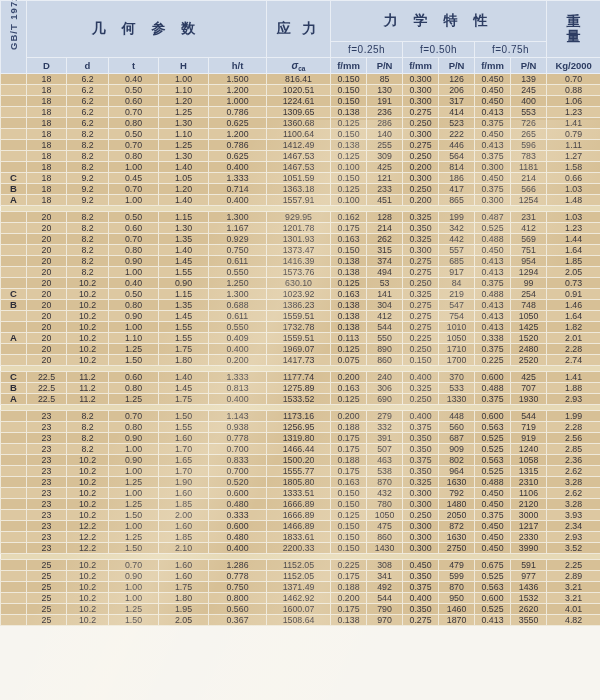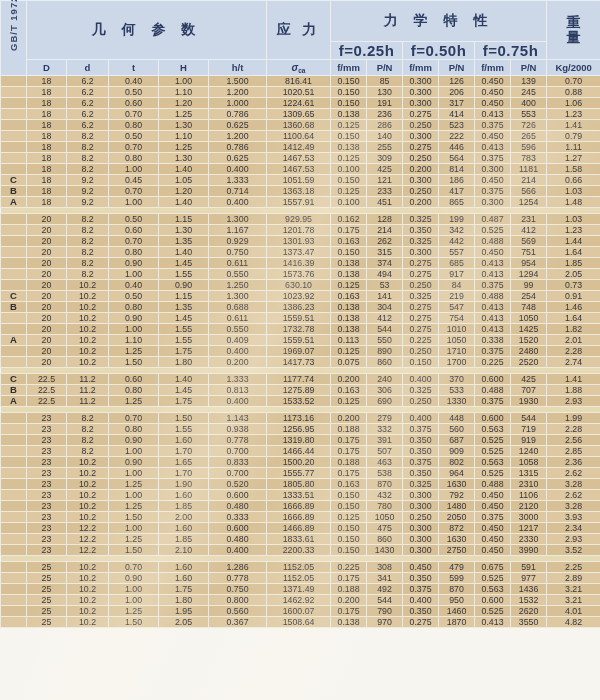--- a/index.html
+++ b/index.html
@@ -27,21 +27,21 @@
   }
   th.gb{
     background:#ccd7e7;
   }
   .gb-rot{
     transform:rotate(-90deg);white-space:nowrap;
     font-size:9.5px;letter-spacing:1px;color:#3a4a70;font-weight:bold;
   }
   .group-row th{height:40px;font-size:14px;letter-spacing:6px;}
   .group-row th.stress{letter-spacing:4px;font-family:Liberation Serif, serif;}
-  .sub-row th{height:15px;font-size:15px;letter-spacing:.5px;font-weight:bold;}
+  .sub-row th{height:15px;font-size:10px;letter-spacing:.5px;font-weight:normal;}
   .col-row th{height:15px;font-size:9.5px;font-weight:bold;letter-spacing:0;}
   .weight-stack{line-height:15px;font-size:14px;letter-spacing:0;}
   .kg{font-size:8.5px;font-weight:bold;}
   sub.sg{font-size:6.5px;vertical-align:-2px;}
   .sigma{font-size:10px;font-style:italic;}
   
   tbody td{
     border:1px solid #efe9da;
     font-size:8.8px;color:#38343a;text-align:center;
     height:10px;line-height:10px;padding:0;overflow:hidden;white-space:nowrap;

